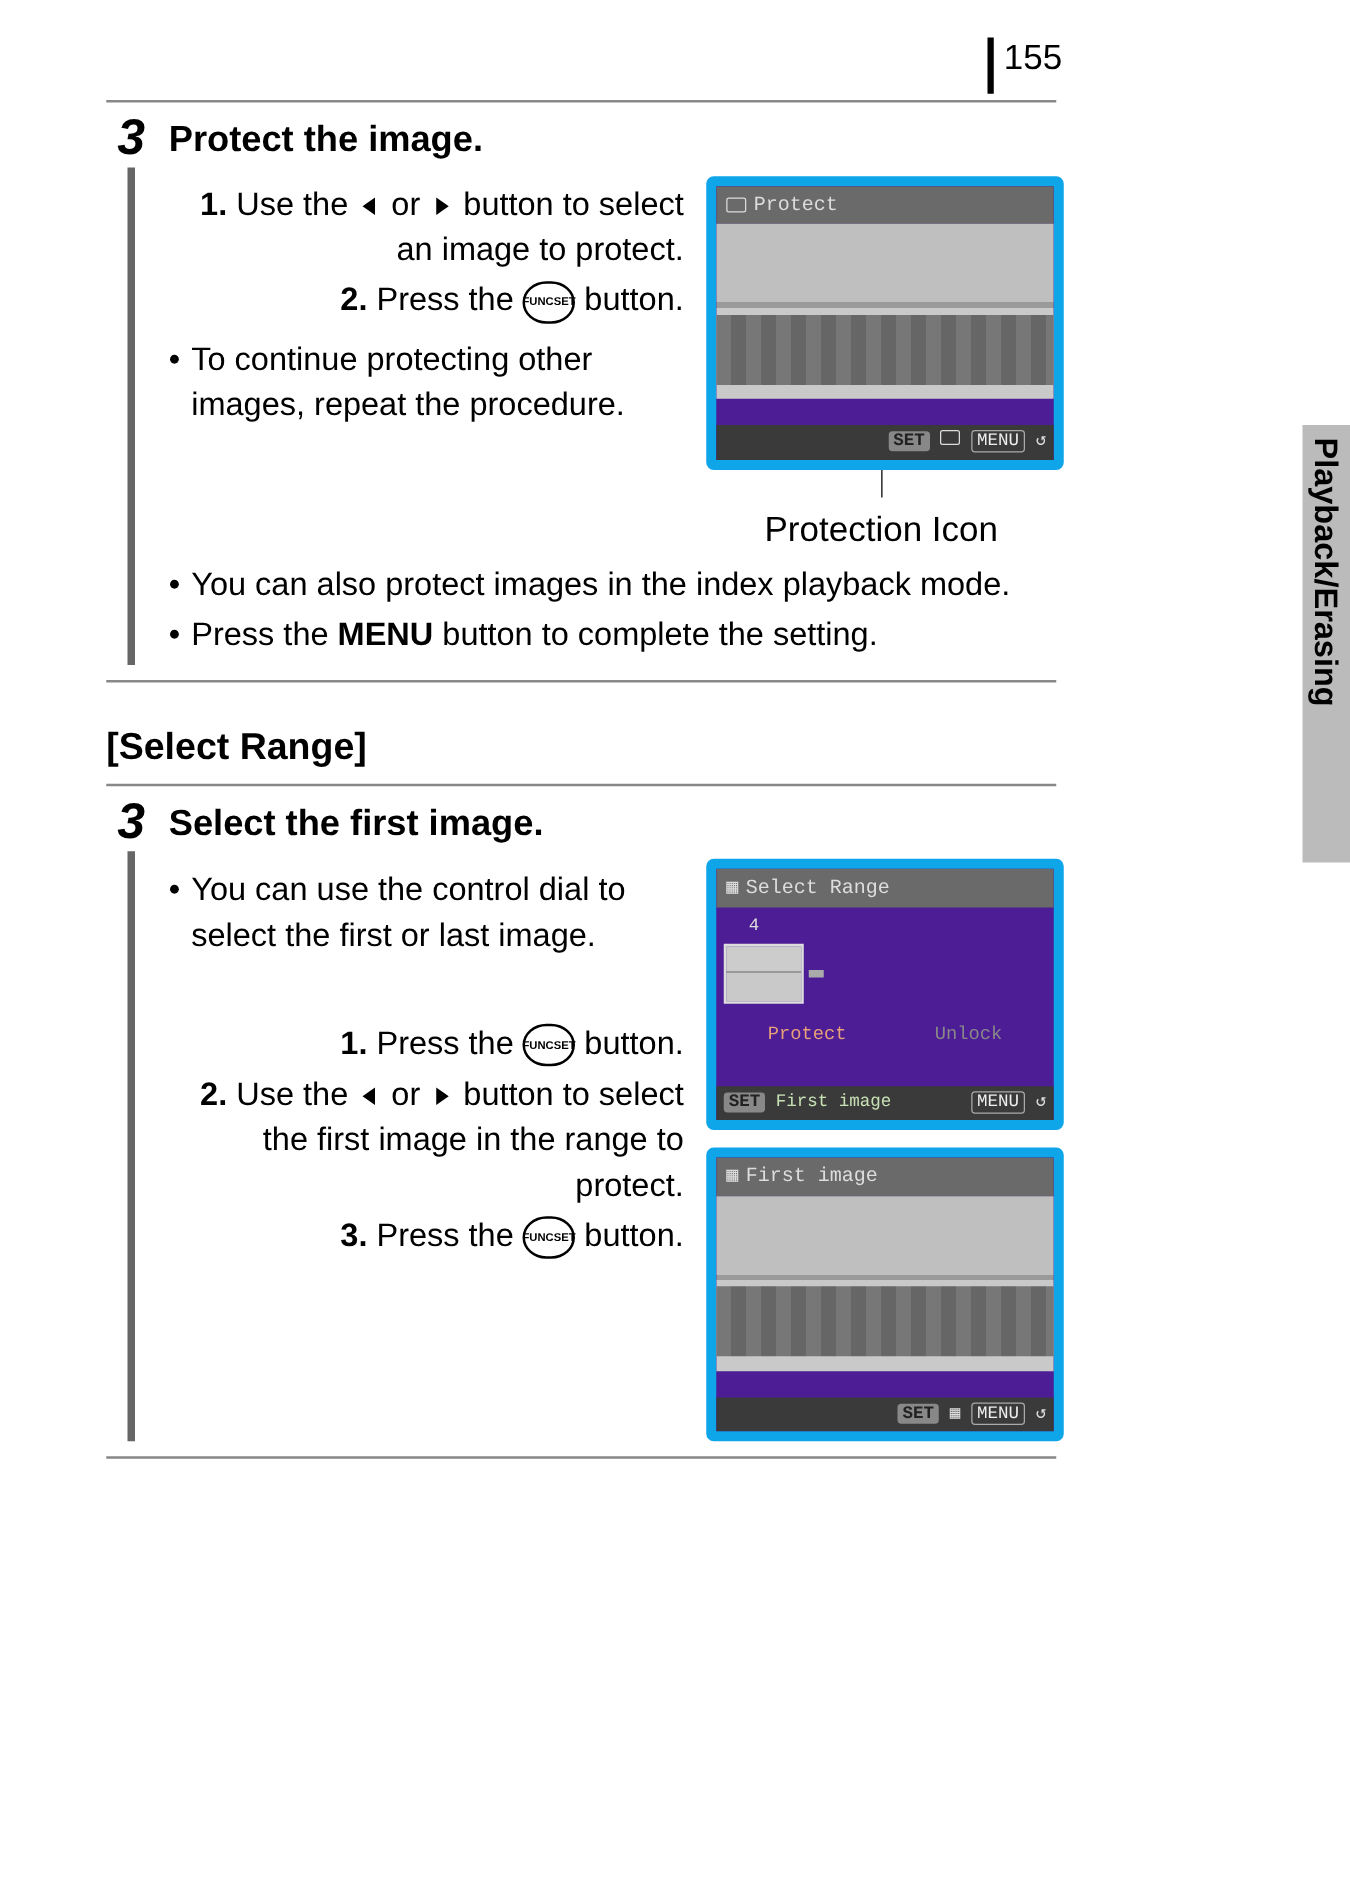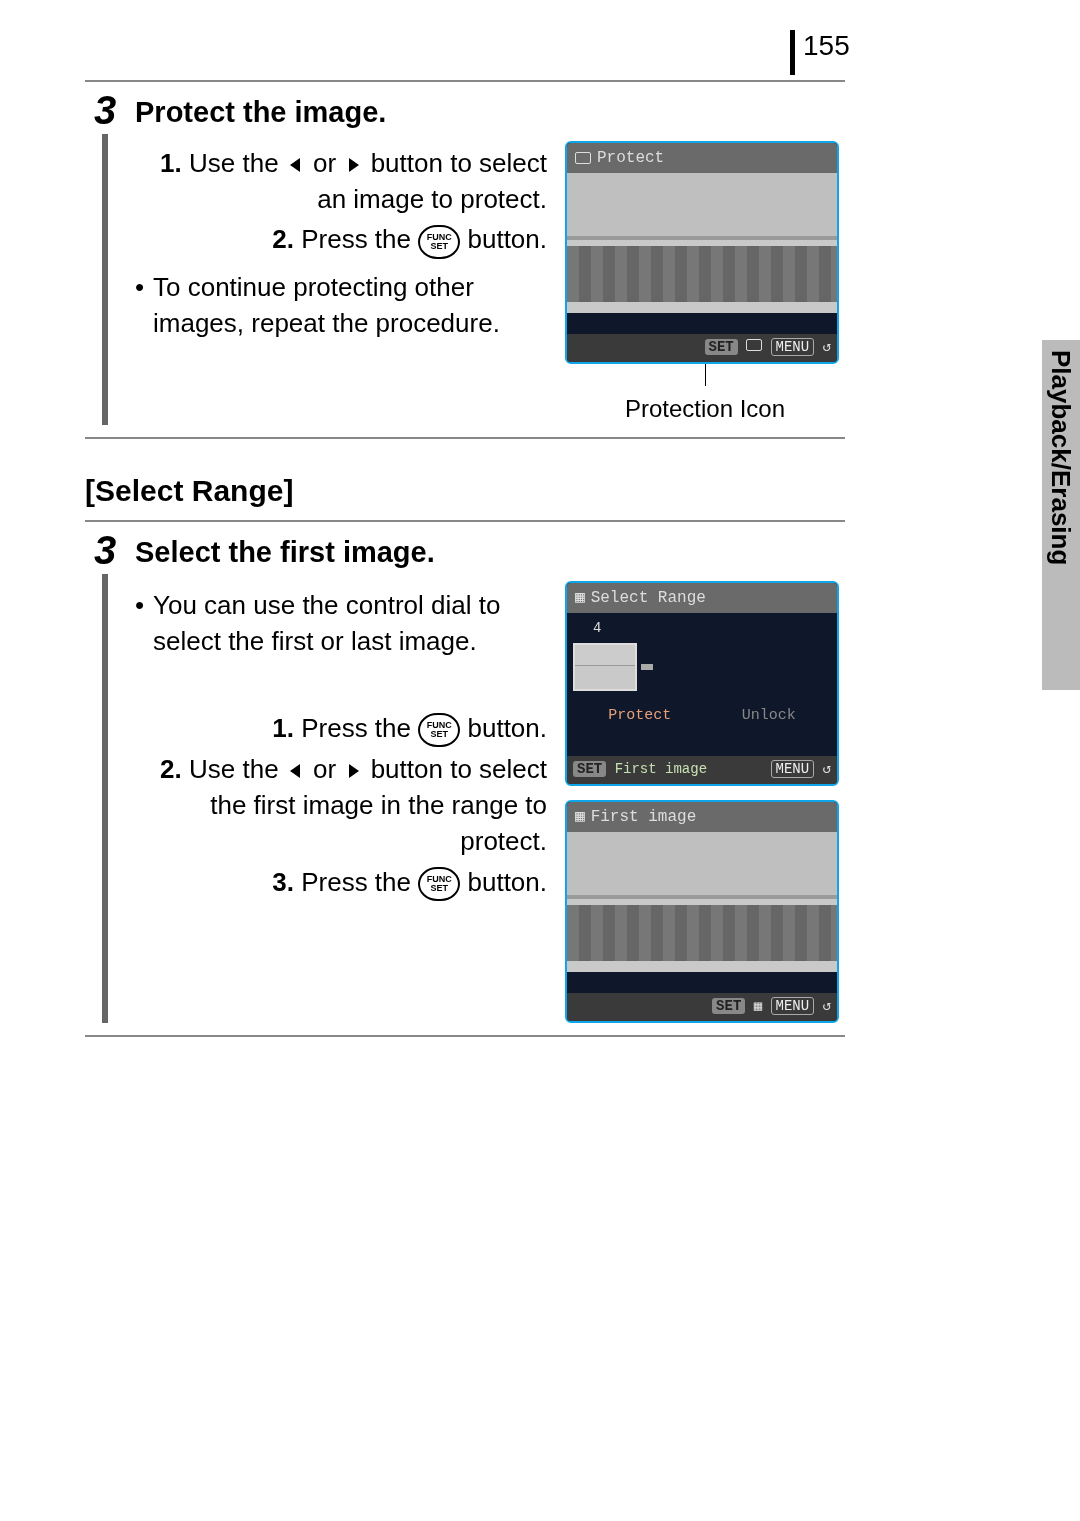--- a/index.html
+++ b/index.html
@@ -18,34 +18,34 @@
   .step-row{display:flex;align-items:flex-start;}
   .step-text-col{flex:1;max-width:430px;}
   .step-img-col{width:280px;margin-left:18px;}
   ol.num{list-style:none;padding:0;margin:0 0 10px 0;text-align:right;}
   ol.num li{margin:4px 0;}
   ul.bul{list-style:none;padding:0;margin:6px 0;}
   ul.bul li{position:relative;padding-left:18px;margin:4px 0;}
   ul.bul li::before{content:"•";position:absolute;left:0;top:0;}
   .arrow,.funcset{display:inline-flex;vertical-align:middle;}
   .arrow svg{width:20px;height:20px;}
-  .funcset{width:38px;height:30px;border:2px solid #000;border-radius:50%/55%;align-items:center;justify-content:center;font-size:9px;line-height:1;flex-direction:column;font-weight:bold;}
+  .funcset{width:38px;height:30px;border:2px solid #000;border-radius:50%/55%;align-items:center;justify-content:center;font-size:9px;line-height:1;flex-direction:row;font-weight:bold;}
   
-  .lcd{width:270px;border:2px solid #0ea5e9;background:#0f172a;color:#ddd;font-family:"Courier New",monospace;font-size:16px;border-radius:6px;overflow:hidden;}
+  .lcd{width:270px;border:8px solid #0ea5e9;background:#4c1d95;color:#ddd;font-family:"Courier New",monospace;font-size:16px;border-radius:6px;overflow:hidden;}
   .lcd .titlebar{background:#6a6a6a;padding:4px 8px;display:flex;align-items:center;gap:6px;}
   .lcd .key-icon{display:inline-block;width:14px;height:10px;border:1.5px solid #ddd;border-radius:2px;}
   .lcd .beach{height:140px;background:
       linear-gradient(#bfbfbf 0 45%, #9a9a9a 45% 48%, #c9c9c9 48% 100%);
       position:relative;}
   .lcd .umbrellas{position:absolute;left:0;top:52%;width:100%;height:40%;background:
       repeating-linear-gradient(90deg,#777 0 12px,#666 12px 24px);}
   .lcd .footer{display:flex;justify-content:space-between;align-items:center;padding:4px 6px;background:#3a3a3a;font-size:14px;margin-top:21px;}
   .lcd .badge{background:#888;color:#222;border-radius:3px;padding:0 4px;font-weight:bold;}
   .lcd .badge-out{border:1.5px solid #aaa;border-radius:3px;padding:0 4px;color:#eee;}
-  .img-caption{font-size:24px;text-align:center;margin-top:6px;}
+  .img-caption{font-size:28px;text-align:center;margin-top:6px;}
   .cap-line{width:1px;height:22px;background:#000;margin:0 auto;}
   
   .lcd.range .range-body{height:110px;padding:6px;}
   .lcd.range .count{font-size:14px;color:#ddd;margin-left:20px;}
   .lcd.range .thumbs{display:flex;gap:4px;align-items:center;margin-top:4px;}
   .lcd.range .thumb{width:60px;height:44px;background:linear-gradient(#ccc 0 45%,#999 45% 48%,#c9c9c9 48% 100%);border:2px solid #ddd;}
   .lcd.range .bar{width:12px;height:6px;background:#aaa;}
   .lcd.range .options{display:flex;justify-content:space-around;margin-top:14px;font-size:15px;}
   .lcd.range .opt1{color:#e7a07a;}
   .lcd.range .opt2{color:#888;}
@@ -134,20 +134,28 @@
                   <span class="badge-out">MENU</span>
                   <span class="back-arrow">↺</span>
                 </span>
               </div>
             </div>
             <div class="cap-line"></div>
             <div class="img-caption">Protection Icon</div>
           </div>
         </div>
 
+        <ul class="bul">
+          <li>
+            <span>You can also protect images in the index playback mode.</span>
+          </li>
+          <li>
+            <span>Press the </span><b>MENU</b><span> button to complete the setting.</span>
+          </li>
+        </ul>
 
       </div>
     </div>
 
     <div class="section-heading" style="margin-top:35px">[Select Range]</div>
 
     <div class="step-block">
       <div class="step-gutter">
         <div class="step-num">3</div>
         <div class="step-rule"></div>

